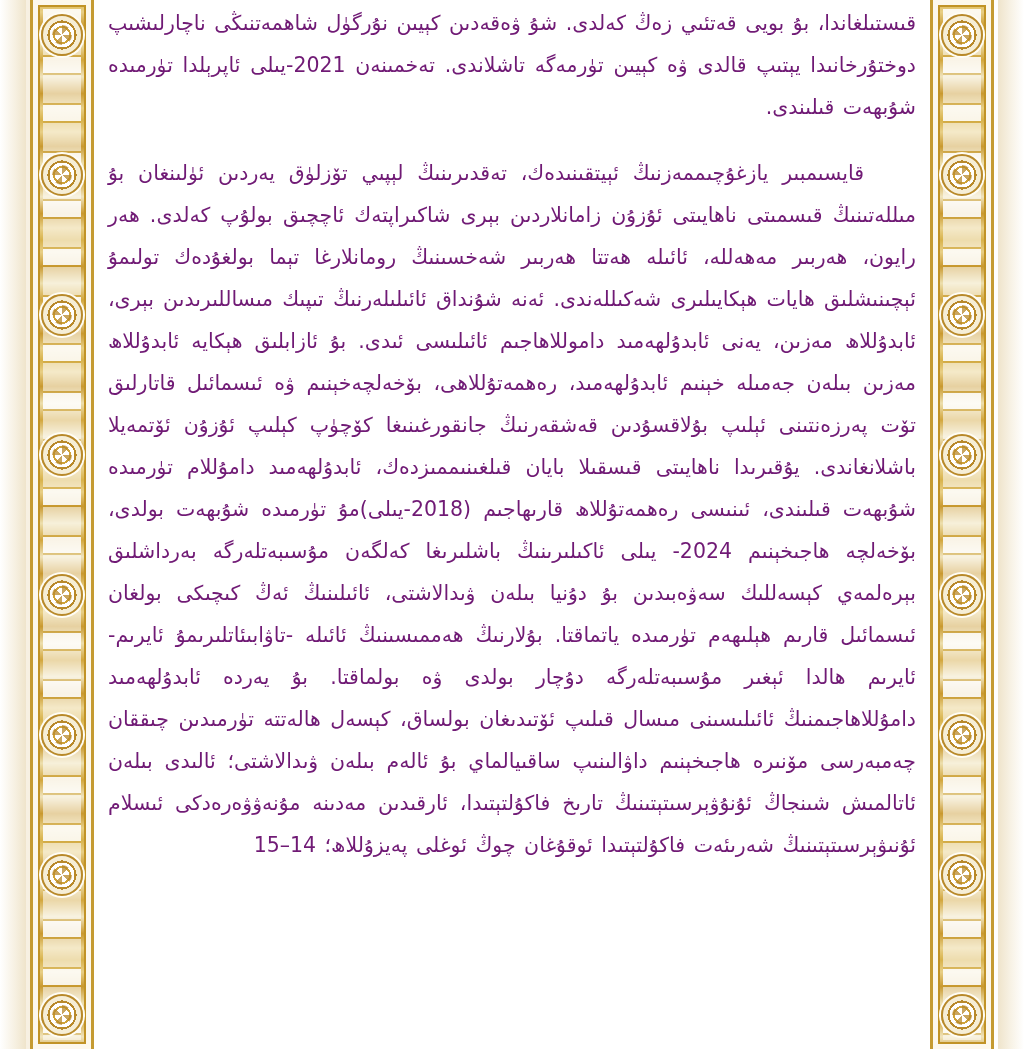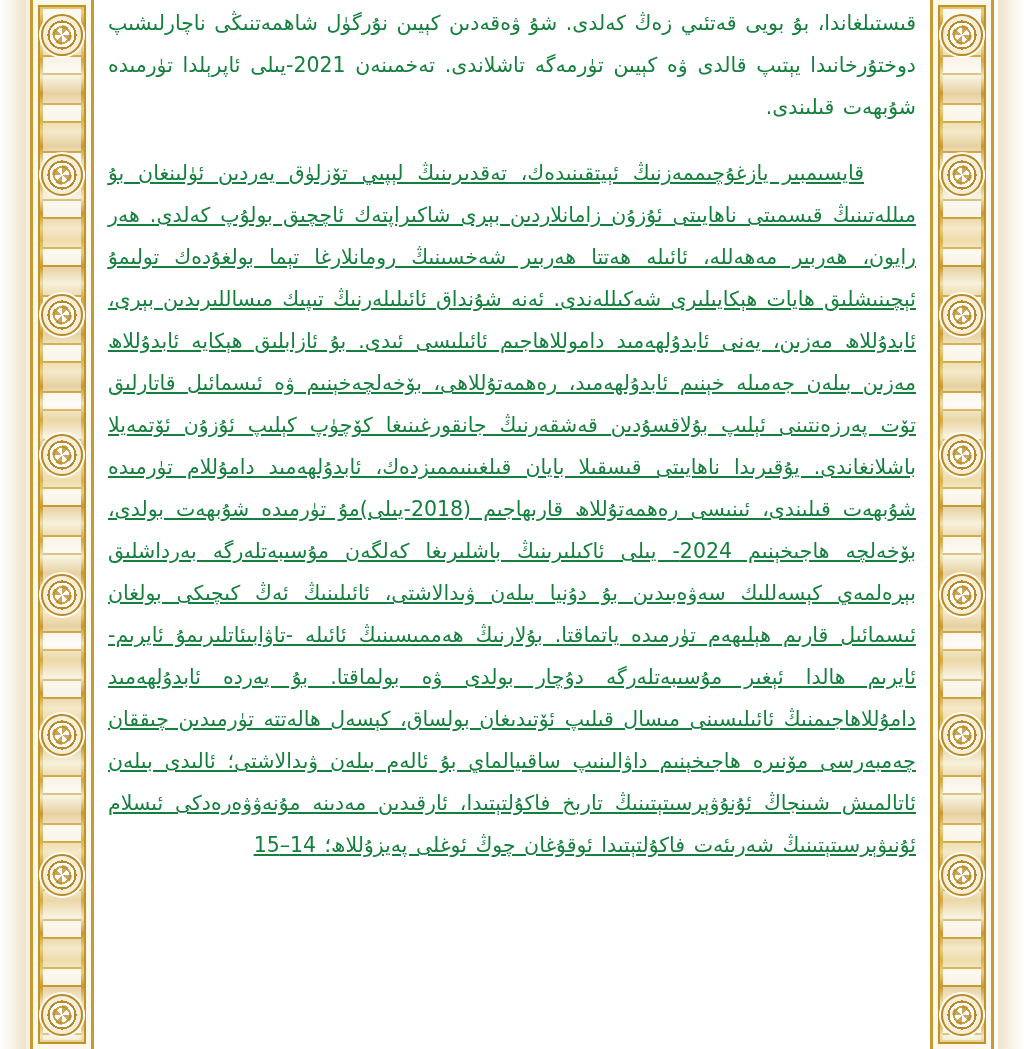--- a/index.html
+++ b/index.html
@@ -97,42 +97,41 @@
   
   .content {
     position: absolute;
     top: 0;
     left: 108px;
     right: 108px;
     bottom: 0;
     padding-top: 2px;
     direction: rtl;
     text-align: justify;
-    color: #15803d;
+    color: #701a75;
     font-family: "DejaVu Sans", sans-serif;
   }
 
   p {
     margin: 0 0 24px 0;
     font-size: 20.5px;
     line-height: 42px;
     letter-spacing: 0.2px;
     word-spacing: 2px;
     text-align: justify;
     text-align-last: right;
   }
   p.first-partial {
     margin-top: 0;
   }
   p.indent {
     text-indent: 52px;
   }
   p.last-clipped {
     margin-bottom: 0;
-    text-decoration: underline;
   }
 </style>
 </head>
 <body>
 
 <div class="page">
   <div class="page-bg"></div>
 
   <div class="edge-strip edge-strip-left"></div>
   <div class="edge-strip edge-strip-right"></div>

